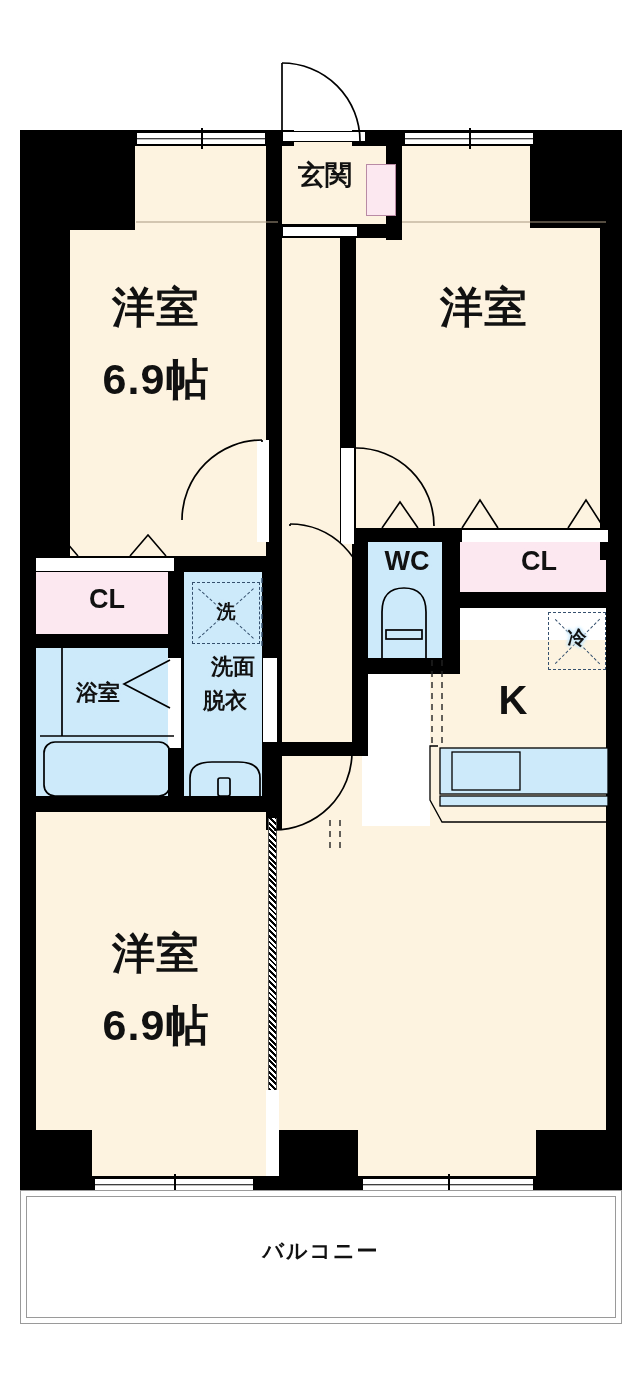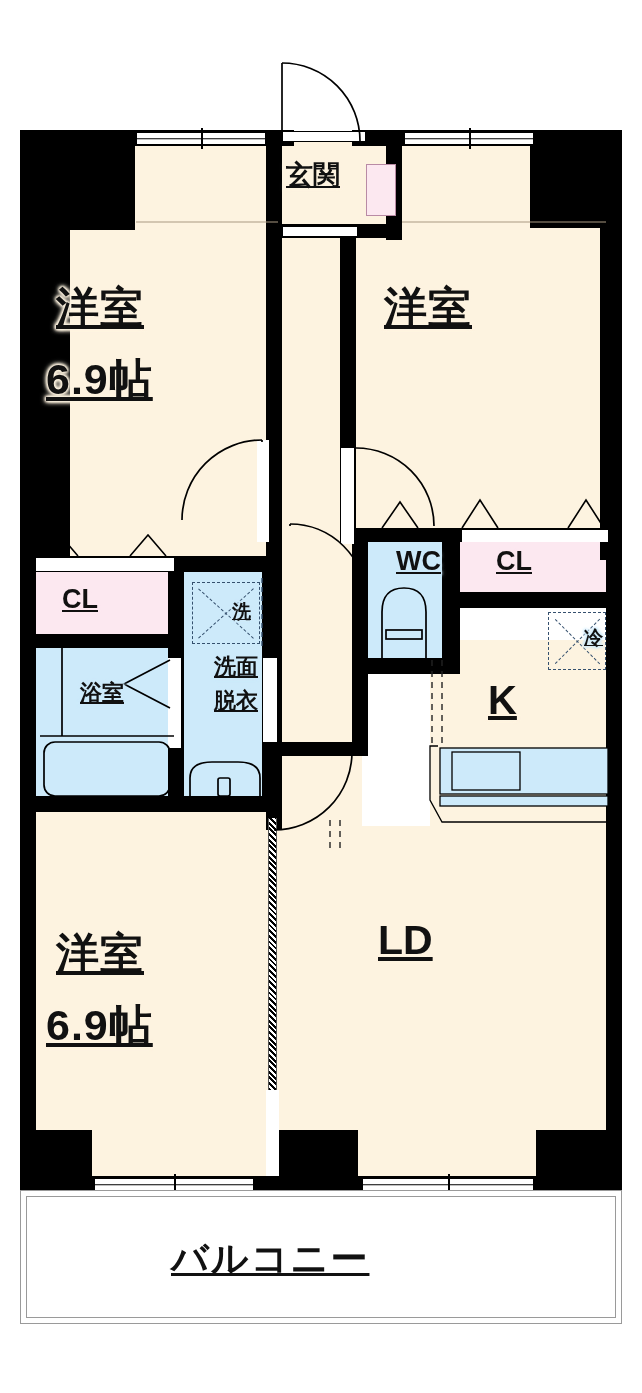--- a/index.html
+++ b/index.html
@@ -11,40 +11,40 @@
 
   
   .fill   {position:absolute;}
   .wall   {position:absolute;background:#000000;}
 
   .room-floor{background:#fdf3e0;}
   .wet       {background:#cdeafa;}
   .closet    {background:#fce8f0;}
 
   
-  .lbl{position:absolute;color:#111111;text-align:left;
+  .lbl{position:absolute;color:#111111;text-align:center;
        line-height:1.0;white-space:pre;
        text-shadow:
          0 0 3px #fdf3e0, 0 0 3px #fdf3e0, 0 0 3px #fdf3e0,
-         0 0 5px #fdf3e0, 0 0 5px #fdf3e0, 0 0 6px #fdf3e0; text-decoration: underline;}
+         0 0 5px #fdf3e0, 0 0 5px #fdf3e0, 0 0 6px #fdf3e0;}
   .lbl.onwet{text-shadow:
          0 0 3px #cdeafa,0 0 3px #cdeafa,0 0 3px #cdeafa,
-         0 0 5px #cdeafa,0 0 5px #cdeafa; padding-left: 28px;}
+         0 0 5px #cdeafa,0 0 5px #cdeafa;}
   .lbl.oncl{text-shadow:
          0 0 3px #fce8f0,0 0 3px #fce8f0,0 0 3px #fce8f0,
          0 0 5px #fce8f0,0 0 5px #fce8f0;}
   .lbl.plain{text-shadow:none;}
 
   .big   {font-size:43px;font-weight:700;letter-spacing:1px;}
   .big2  {font-size:41px;font-weight:700;letter-spacing:0px;}
   .med   {font-size:27px;font-weight:700;}
   .small {font-size:22px;font-weight:700;}
   .tiny  {font-size:19px;font-weight:700;}
   .kchar {font-size:40px;font-weight:700;}
-  .balc  {font-size:37px;font-weight:700;letter-spacing:2px;}
+  .balc  {font-size:21px;font-weight:700;letter-spacing:2px;}
 
   
   .window{position:absolute;background:#ffffff;border:1.5px solid #000;box-sizing:border-box;}
   .window:before{content:"";position:absolute;left:0;right:0;top:50%;
                  height:1.5px;background:#000;transform:translateY(-50%);}
   .window .mull{position:absolute;top:-5px;bottom:-5px;width:1.5px;background:#000;left:50%;}
 
   
   .slot{position:absolute;background:#ffffff;}
   .slot.bd{border:1.2px solid #000;box-sizing:border-box;}
@@ -266,27 +266,26 @@
   <div class="lbl med" style="left:286px;top:162px;width:78px;">玄関</div>
 
   <div class="lbl big" style="left:56px;top:286px;width:200px;">洋室</div>
   <div class="lbl big" style="left:46px;top:358px;width:220px;">6.9帖</div>
 
   <div class="lbl big" style="left:384px;top:286px;width:200px;">洋室</div>
 
   <div class="lbl big" style="left:56px;top:932px;width:200px;">洋室</div>
   <div class="lbl big" style="left:46px;top:1004px;width:220px;">6.9帖</div>
 
-  <div class="lbl big2" style="left:378px;top:920px;width:160px;">LD</div>
 
   <div class="lbl kchar" style="left:488px;top:680px;width:50px;">K</div>
 
   <div class="lbl small onwet" style="left:52px;top:682px;width:92px;">浴室</div>
 
-  <div class="lbl small onwet" style="left:186px;top:656px;width:78px;">洗面</div>
+  <div class="lbl small onwet" style="left:194px;top:656px;width:78px;">洗面</div>
   <div class="lbl small onwet" style="left:186px;top:690px;width:78px;">脱衣</div>
 
   <div class="lbl med onwet" style="left:368px;top:548px;width:78px;">WC</div>
 
   <div class="lbl med oncl" style="left:62px;top:586px;width:90px;">CL</div>
   <div class="lbl med oncl" style="left:496px;top:548px;width:86px;">CL</div>
 
   <div class="lbl tiny onwet" style="left:204px;top:602px;width:44px;">洗</div>
   <div class="lbl tiny onwet" style="left:556px;top:628px;width:42px;">冷</div>
 

